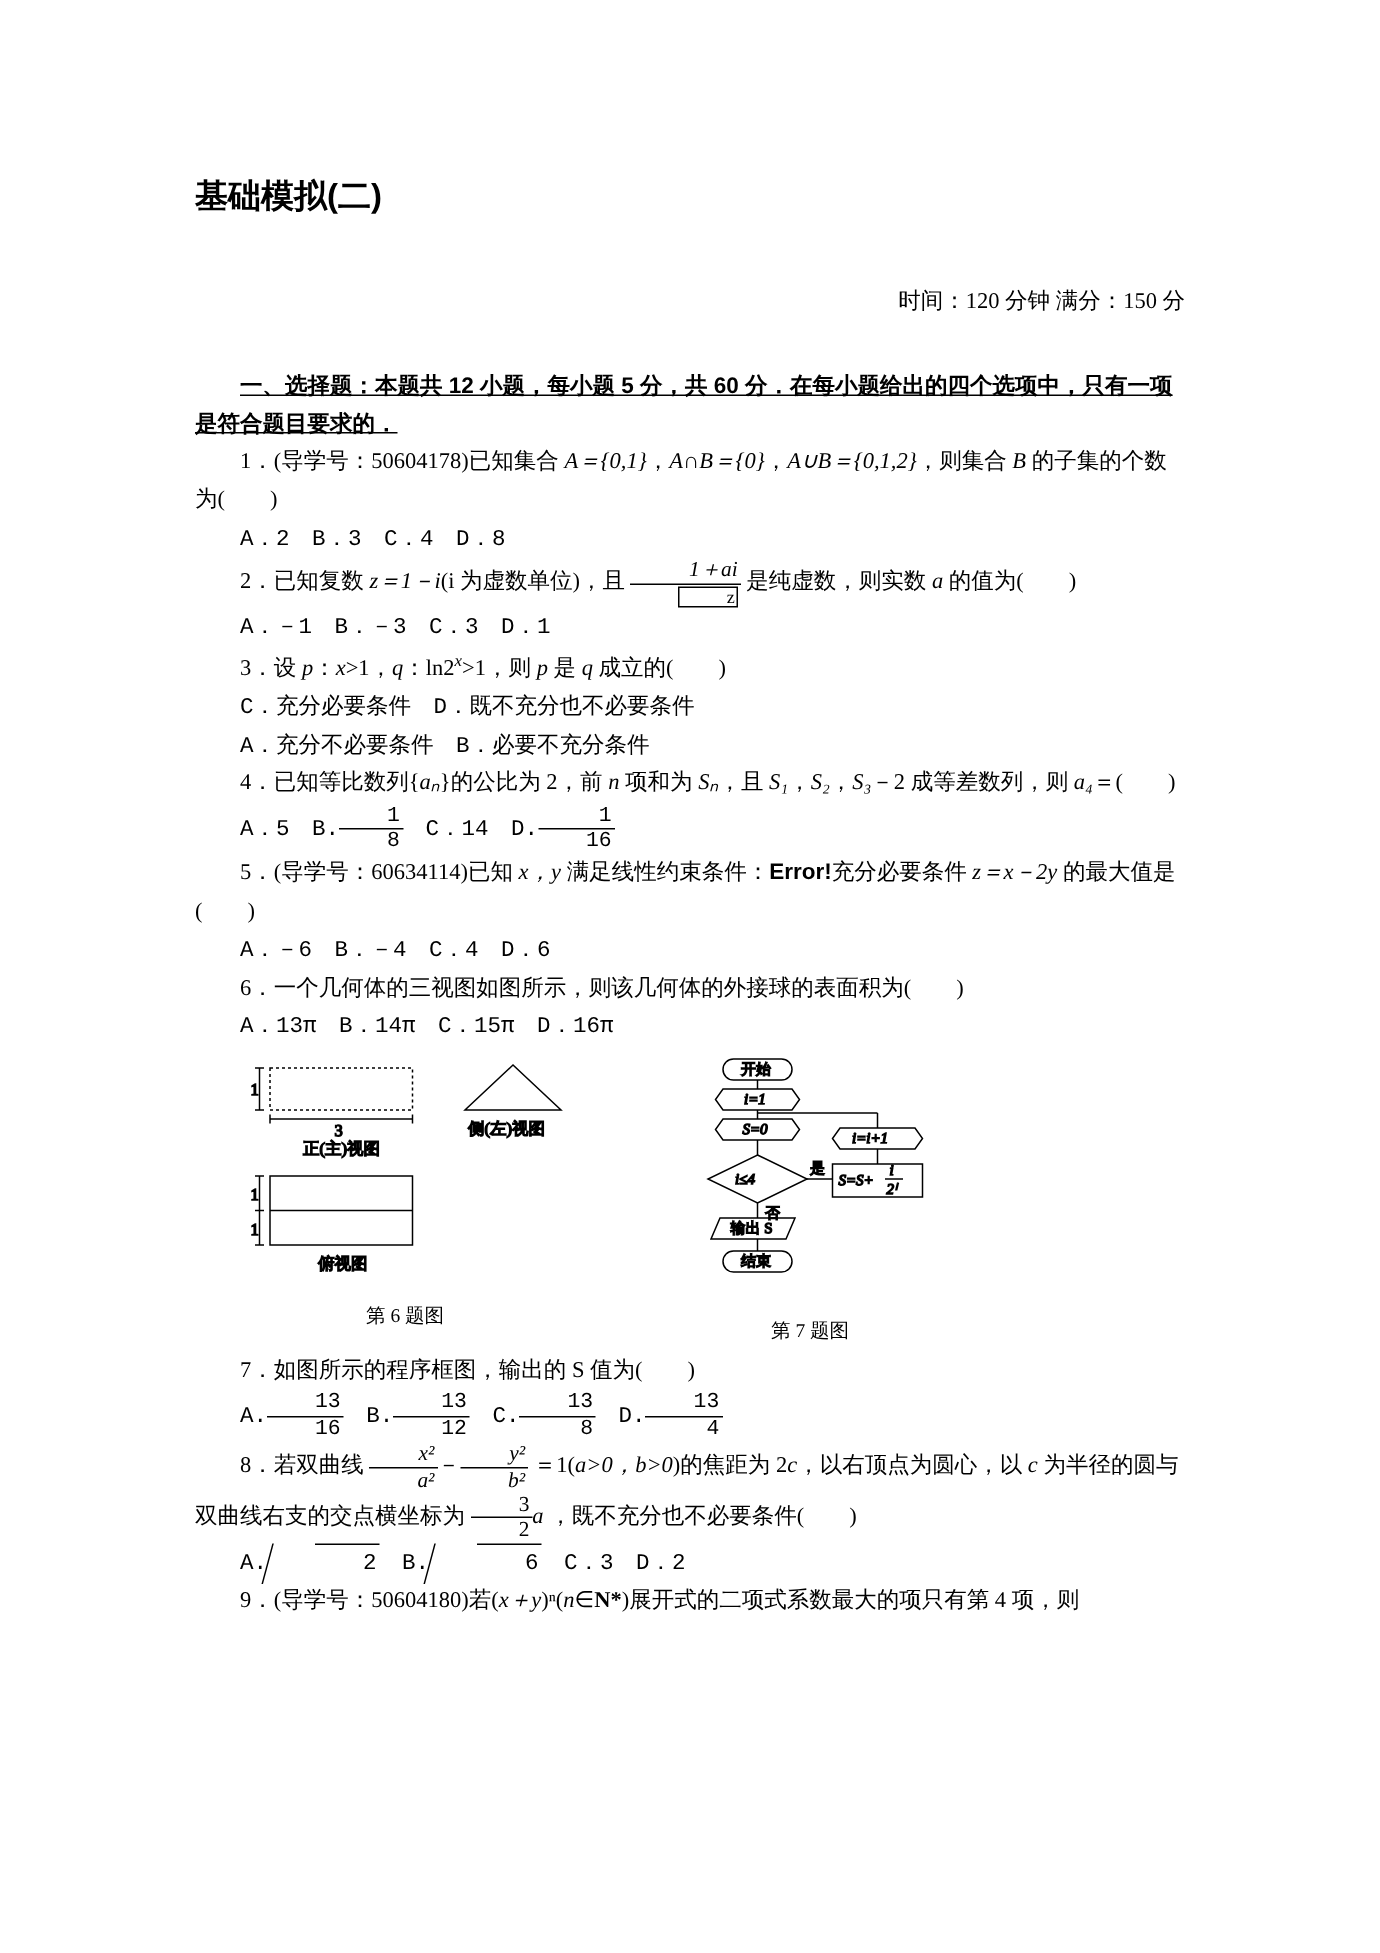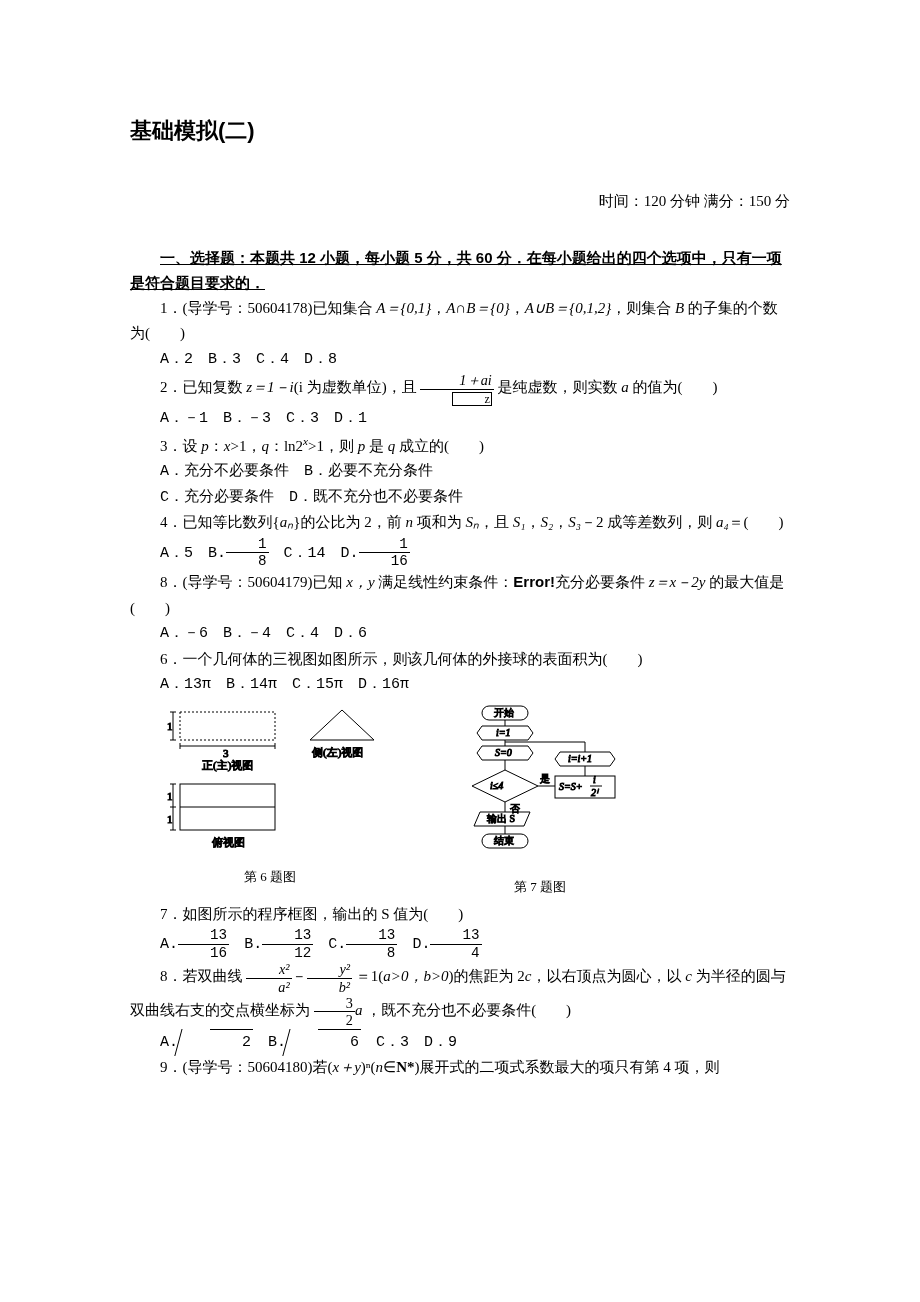--- a/index.html
+++ b/index.html
@@ -89,32 +89,32 @@
       <span class="num italic">1＋ai</span>
       <span class="den"><span class="zbar">z</span></span>
     </span>
     <span>是纯虚数，则实数 </span><span class="italic">a</span><span> 的值为(　　)</span>
   </p>
   <p class="opts">A．－1　B．－3　C．3　D．1</p>
 
   <p class="indent">
     3．设 <span class="italic">p</span>：<span class="italic">x</span>&gt;1，<span class="italic">q</span>：ln2<sup><span class="italic">x</span></sup>&gt;1，则 <span class="italic">p</span> 是 <span class="italic">q</span> 成立的(　　)
   </p>
+  <p class="opts">C．充分必要条件　D．既不充分也不必要条件</p>
   <p class="opts">A．充分不必要条件　B．必要不充分条件</p>
-  <p class="opts">C．充分必要条件　D．既不充分也不必要条件</p>
 
   <p class="indent">
     <span>4．已知等比数列{</span><span class="italic">aₙ</span><span>}的公比为 2，前 </span><span class="italic">n</span><span> 项和为 </span><span class="italic">Sₙ</span><span>，且 </span><span class="italic">S₁</span>，<span class="italic">S₂</span>，<span class="italic">S₃</span><span>－2 成等差数列，则 </span><span class="italic">a₄</span><span>＝(　　)</span>
   </p>
   <p class="opts">
     <span>A．5</span>　<span>B.</span><span class="frac"><span class="num">1</span><span class="den">8</span></span>　<span>C．14</span>　<span>D.</span><span class="frac"><span class="num">1</span><span class="den">16</span></span>
   </p>
 
   <p class="indent">
-    <span>8．(导学号：50604179)已知 </span><span class="italic">x，y</span><span> 满足线性约束条件：</span><span class="error-txt">Error!</span><span>充分必要条件 </span><span class="italic">z＝x－2y</span><span> 的最大值是(　　)</span>
+    <span>5．(导学号：60634114)已知 </span><span class="italic">x，y</span><span> 满足线性约束条件：</span><span class="error-txt">Error!</span><span>充分必要条件 </span><span class="italic">z＝x－2y</span><span> 的最大值是(　　)</span>
   </p>
   <p class="opts">A．－6　B．－4　C．4　D．6</p>
 
   <p class="indent">6．一个几何体的三视图如图所示，则该几何体的外接球的表面积为(　　)</p>
   <p class="opts">A．13π　B．14π　C．15π　D．16π</p>
 
   <div class="figs-row">
     <div class="fig6">
       <svg width="220" height="160" viewBox="0 0 220 160">
         <g stroke="#000" stroke-width="1" fill="none">
@@ -203,20 +203,20 @@
   </p>
 
   <p class="indent">
     <span>8．若双曲线</span>
     <span class="frac"><span class="num italic">x²</span><span class="den italic">a²</span></span>－<span class="frac"><span class="num italic">y²</span><span class="den italic">b²</span></span>
     <span>＝1(</span><span class="italic">a&gt;0，b&gt;0</span><span>)的焦距为 2</span><span class="italic">c</span><span>，以右顶点为圆心，以 </span><span class="italic">c</span><span> 为半径的圆与双曲线右支的交点横坐标为</span>
     <span class="frac"><span class="num">3</span><span class="den">2</span></span><span class="italic">a</span>
     <span>，既不充分也不必要条件(　　)</span>
   </p>
   <p class="opts">
-    <span>A.</span><span class="sqrt"><span class="rad">2</span></span>　<span>B.</span><span class="sqrt"><span class="rad">6</span></span>　<span>C．3</span>　<span>D．9</span>
+    <span>A.</span><span class="sqrt"><span class="rad">2</span></span>　<span>B.</span><span class="sqrt"><span class="rad">6</span></span>　<span>C．3</span>　<span>D．2</span>
   </p>
 
   <p class="indent">
     <span>9．(导学号：50604180)若(</span><span class="italic">x＋y</span><span>)ⁿ(</span><span class="italic">n</span><span>∈</span><b>N*</b><span>)展开式的二项式系数最大的项只有第 4 项，则</span>
   </p>
 
 </div>
 
 </body></html>

